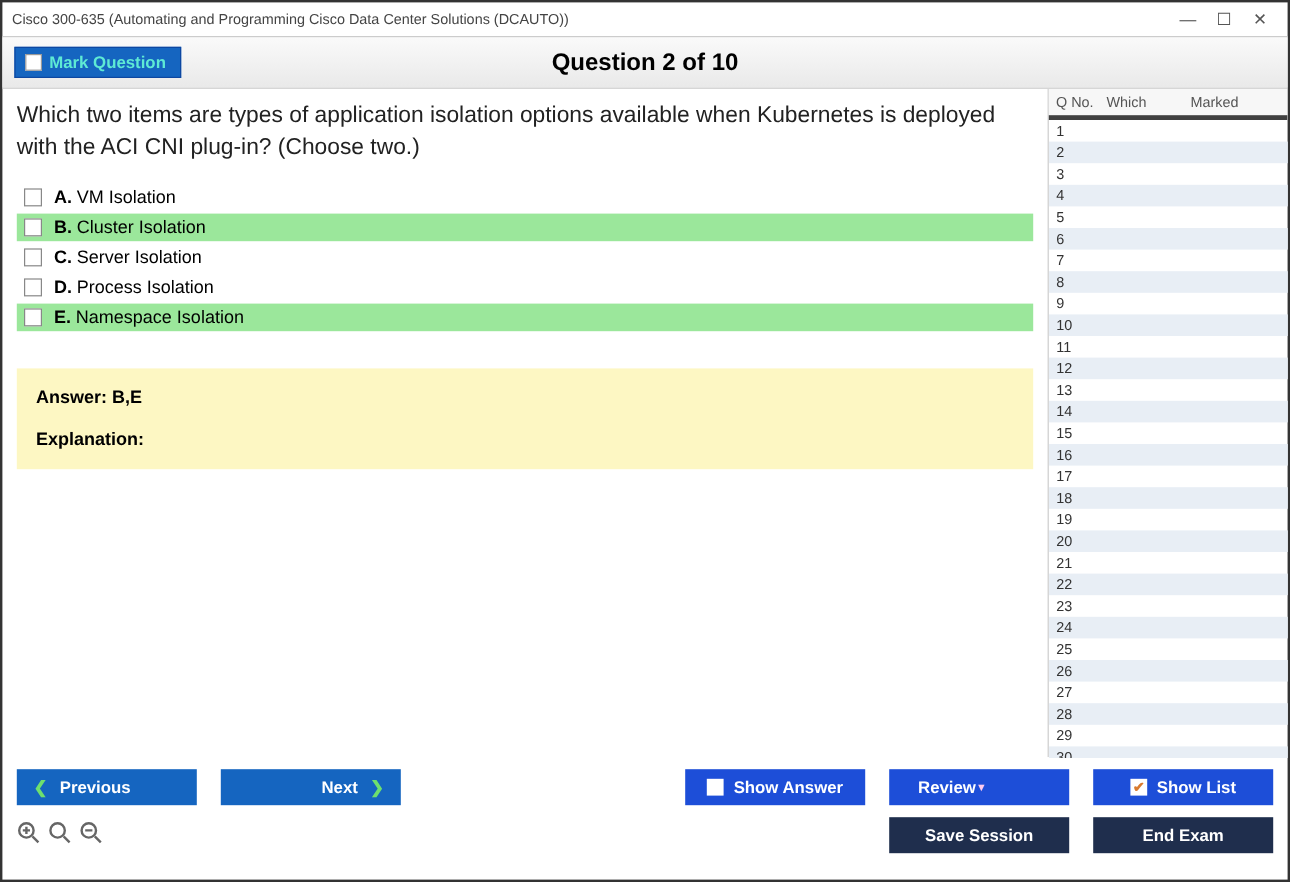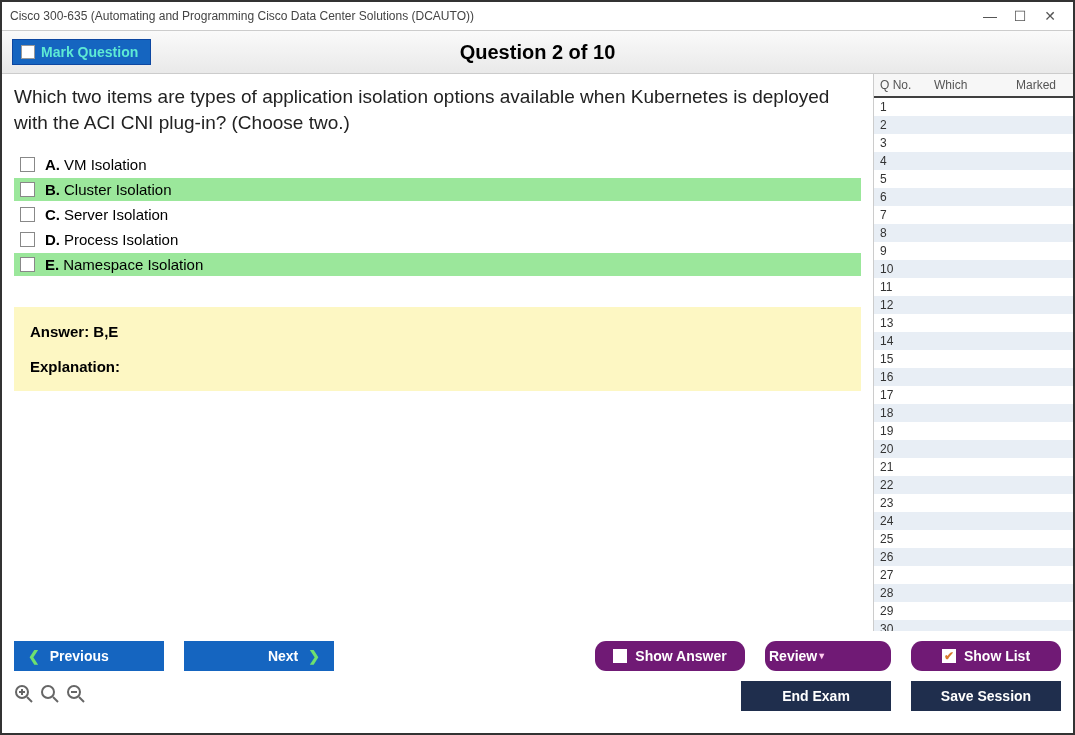--- a/index.html
+++ b/index.html
@@ -16,38 +16,38 @@
   .main { flex: 1; padding: 10px 12px; overflow: auto; }
   .question-text { font-size: 19px; color: #222; margin-bottom: 18px; line-height: 1.35; }
   .choice { display: flex; align-items: center; padding: 3px 6px; margin-bottom: 2px; font-size: 15px; color: #000; }
   .choice.correct { background: #9be79b; }
   .choice .cb { width: 15px; height: 15px; border: 1px solid #888; background: #fff; margin-right: 10px; cursor: pointer; flex-shrink: 0; }
   .choice-label { font-weight: bold; margin-right: 4px; }
   .answer-box { background: #fdf7c3; padding: 16px; margin-top: 31px; }
   .answer-box .ans { font-weight: bold; font-size: 15px; margin-bottom: 18px; }
   .answer-box .expl { font-weight: bold; font-size: 15px; }
   .side { width: 200px; border-left: 1px solid #ccc; display: flex; flex-direction: column; font-size: 12px; }
-  .side-head { display: flex; background: #f7f7f7; border-bottom: 2px solid #404040; padding: 4px 6px; color: #555; gap: 12px; }
+  .side-head { display: flex; background: #f7f7f7; border-bottom: 4px solid #404040; padding: 4px 6px; color: #555; }
   .side-head .c1 { width: 42px; }
   .side-head .c2 { width: 70px; }
   .side-head .c3 { flex: 1; }
   .side-body { flex: 1; overflow-y: scroll; position: relative; }
   .qrow { display: flex; padding: 0 6px; height: 18px; align-items: center; color: #333; cursor: pointer; }
   .qrow:nth-child(even) { background: #e8eef5; }
   .qrow .c1 { width: 42px; }
   .footer { padding: 10px 12px 12px 12px; }
   .footer-row { display: flex; align-items: center; gap: 20px; margin-bottom: 10px; }
   .btn { height: 30px; display: flex; align-items: center; justify-content: center; color: #fff; font-weight: bold; font-size: 14px; cursor: pointer; border: none; }
   .btn-blue { background: #1565c0; }
-  .btn-orange { background: #701a75; border-radius: 11px; }
+  .btn-orange { background: #1d4ed8; }
   .btn-dark { background: #1f2e4d; }
   .btn.prev { width: 150px; justify-content: flex-start; padding-left: 14px; gap: 10px; }
   .btn.next { width: 150px; justify-content: flex-end; padding-right: 14px; gap: 10px; padding-left: 24px; }
   .btn.showans { width: 150px; gap: 8px; }
-  .btn.review { width: 126px; justify-content: flex-start; padding: 0 4px; }
+  .btn.review { width: 150px; justify-content: flex-start; padding: 0 24px; }
   .btn.showlist { width: 150px; gap: 8px; }
   .btn.save { width: 150px; }
   .btn.end { width: 150px; }
   .spacer { flex: 1; }
   .chev { font-size: 14px; }
   .chev.green { color: #6ee06e; }
   .cbwhite { width: 14px; height: 14px; background: #fff; display: inline-block; }
   .cbwhite.checked::after { content: "✔"; color: #d97a2e; font-size: 12px; display: block; text-align: center; line-height: 14px; }
   .zoom { display: flex; gap: 6px; color: #666; font-size: 18px; align-items: center; }
   .zoom span { cursor: pointer; }
@@ -251,21 +251,21 @@
         </span>
         <span>
           <svg width="20" height="20" viewBox="0 0 20 20">
               <circle cx="8" cy="8" r="6" fill="none" stroke="#666" stroke-width="2"></circle>
               <line x1="13" y1="13" x2="18" y2="18" stroke="#666" stroke-width="2"></line>
               <line x1="5" y1="8" x2="11" y2="8" stroke="#666" stroke-width="2"></line>
             </svg>
         </span>
       </div>
       <div class="spacer"></div>
+      <div class="btn btn-dark save">
+        <span>Save Session</span>
+      </div>
       <div class="btn btn-dark end">
         <span>End Exam</span>
       </div>
-      <div class="btn btn-dark save">
-        <span>Save Session</span>
-      </div>
     </div>
   </div>
 </div>
 
 </body></html>

